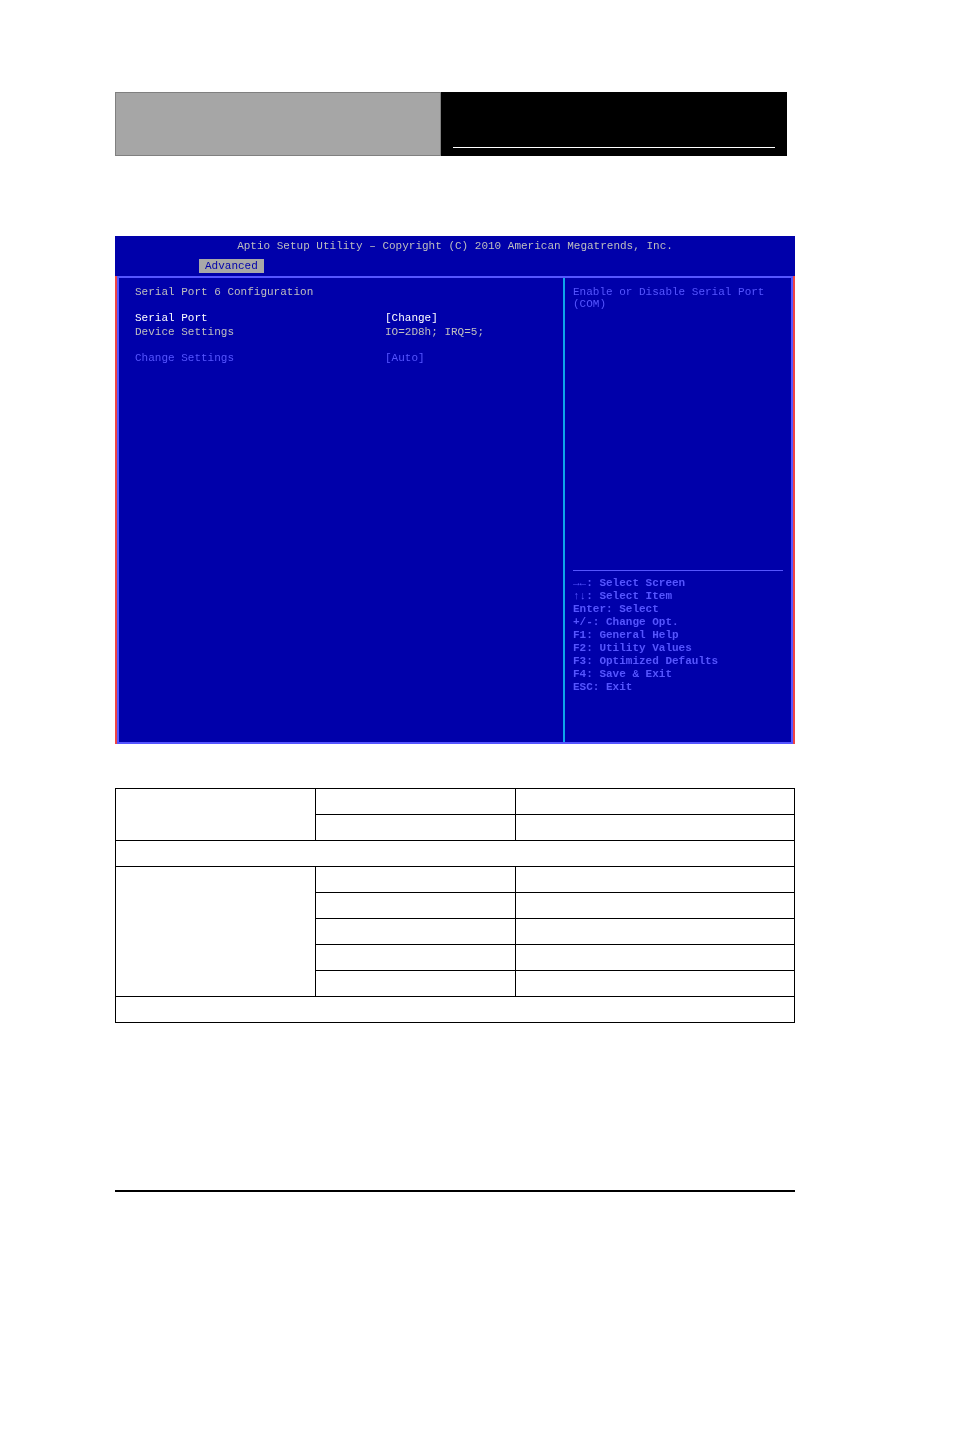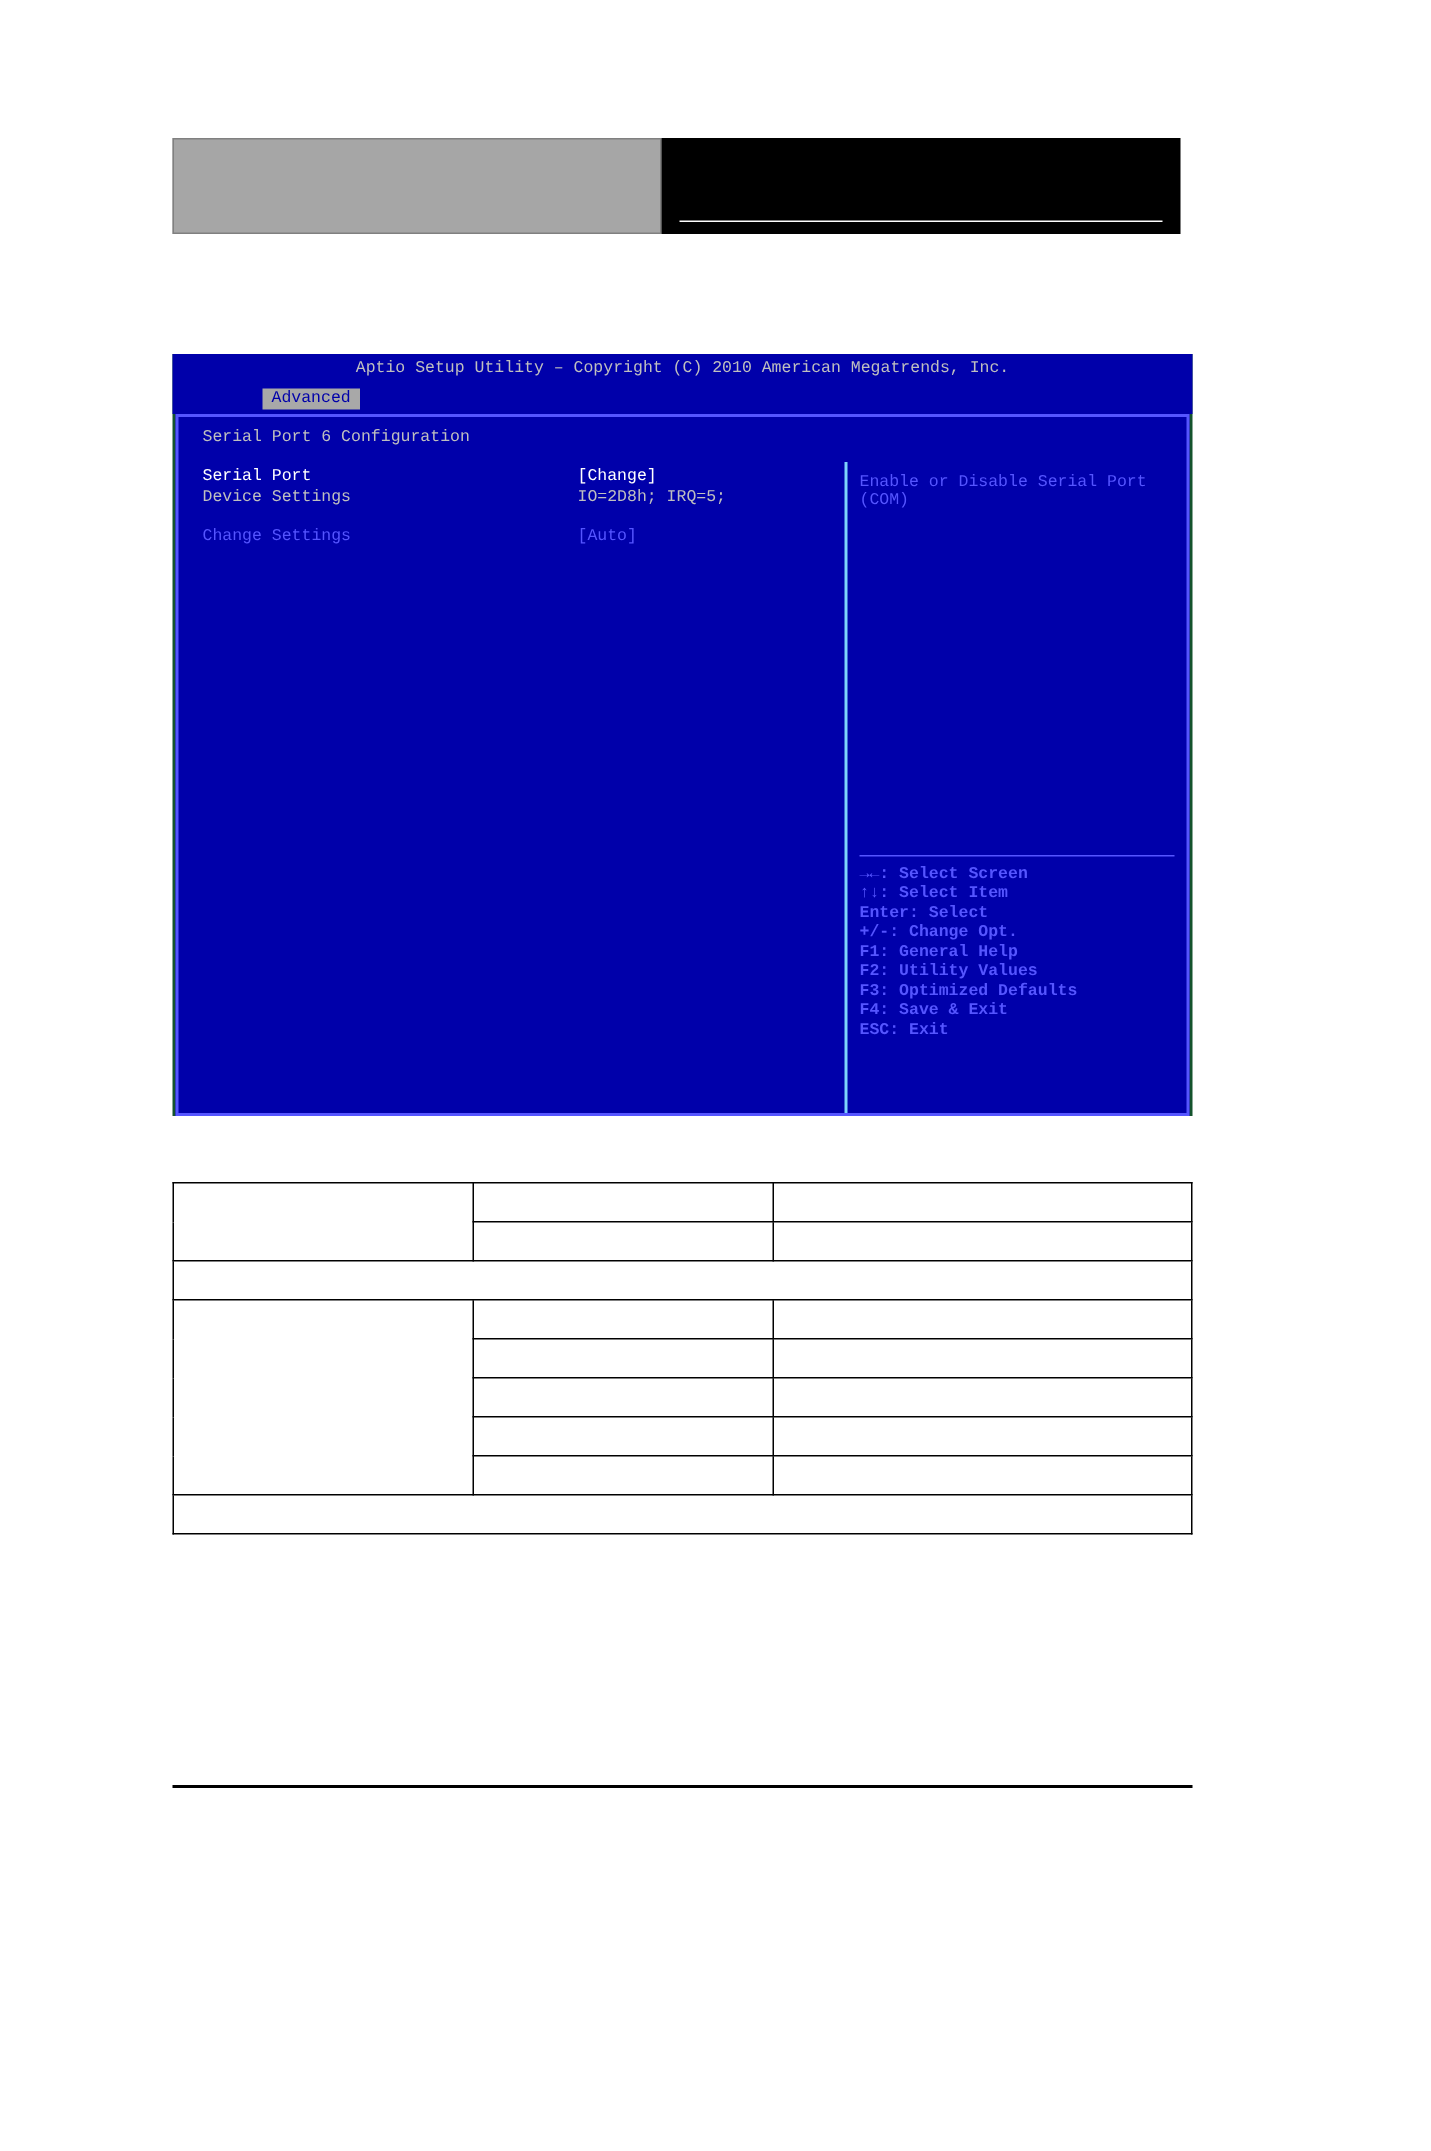--- a/index.html
+++ b/index.html
@@ -33,40 +33,40 @@
     .header-underline {
       border-bottom: 1px solid #fff;
       width: 100%;
     }
     .bios-screen {
       position: absolute;
       top: 236px;
       left: 115px;
       width: 680px;
       height: 508px;
-      background: #14532d;
+      background: #ef4444;
       display: flex;
       flex-direction: column;
       font-family: 'Courier New', monospace;
       font-size: 12px;
     }
     .bios-title-bar {
       height: 20px;
       background: #0000aa;
       color: #bfbfbf;
       text-align: center;
       line-height: 20px;
       font-size: 11px;
     }
     .bios-tab-row {
       height: 20px;
       background: #0000aa;
       display: flex;
       align-items: center;
-      padding-left: 60px;
+      padding-left: 84px;
     }
     .bios-tab {
       background: #a8a8a8;
       color: #0000aa;
       padding: 1px 6px;
       font-size: 11px;
     }
     .bios-content {
       flex: 1;
       display: flex;
@@ -84,27 +84,26 @@
       display: flex;
       margin-bottom: 2px;
       font-size: 11px;
     }
     .bios-label { width: 250px; }
     .bios-value {}
     .blue-text { color: #5555ff; }
     .white-text { color: #ffffff; }
     .bios-side {
       width: 228px;
-      border-left: 2px solid #7dd3fc;
+      border-left: 2px solid #0ea5e9;
       padding: 8px 8px;
       color: #5555ff;
       font-size: 11px;
       display: flex;
       flex-direction: column;
-      margin-top: 30px;
     }
     .side-top { flex: 1; }
     .side-divider { border-top: 1px solid #5555ff; margin-bottom: 6px; }
     .side-help div { margin-bottom: 1px; font-weight: bold; }
     .bios-footer {
       height: 20px;
       background: #0000aa;
       color: #bfbfbf;
       text-align: center;
       line-height: 20px;

